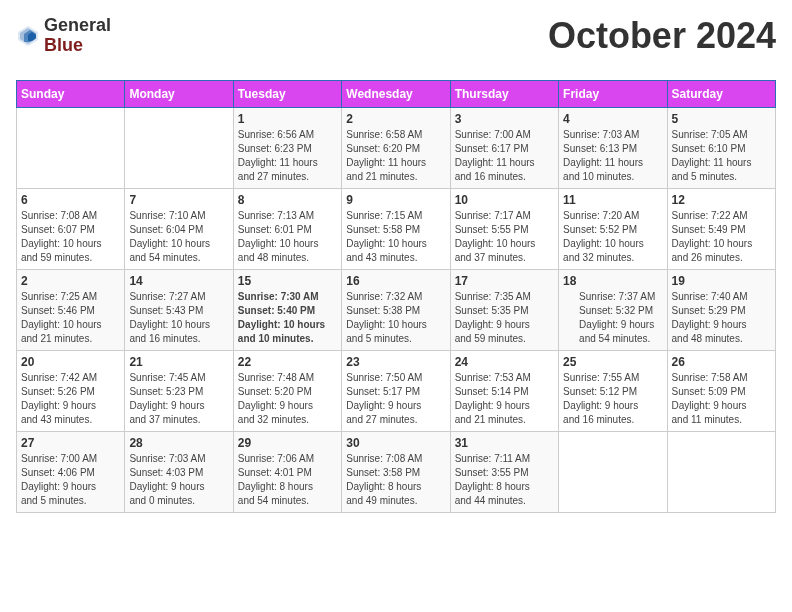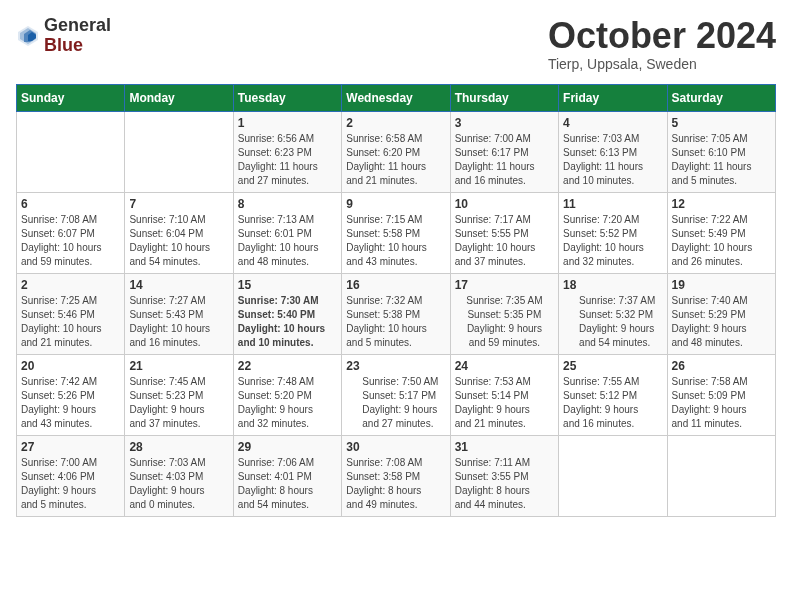--- a/index.html
+++ b/index.html
@@ -7,21 +7,21 @@
       font-family: Arial, sans-serif;
       background: #fff;
       width: 792px;
       min-height: 612px;
       padding: 16px;
     }
     .header {
       display: flex;
       align-items: flex-start;
       justify-content: space-between;
-      margin-bottom: 12px;
+      margin-bottom: 24px;
     }
     .logo {
       display: flex;
       align-items: center;
       gap: 4px;
     }
     .logo-text {
       display: flex;
       flex-direction: column;
       line-height: 1.1;
@@ -34,38 +34,39 @@
     .logo-blue {
       font-size: 18px;
       font-weight: bold;
       color: #7f1d1d;
     }
     .logo-icon {
       width: 24px;
       height: 24px;
     }
     .title-block {
+      text-align: right;
     }
     .month-title {
       font-size: 36px;
       font-weight: bold;
       color: #333;
       line-height: 1.1;
     }
     .location {
       font-size: 14px;
       color: #555;
     }
     table {
       width: 100%;
       border-collapse: collapse;
       font-size: 10px;
     }
     thead tr th {
-      background: #15803d;
+      background: #d946ef;
       color: #fff;
       padding: 6px 4px;
       font-size: 12px;
       font-weight: bold;
       border: 1px solid #2a6db5;
       text-align: left;
     }
     tbody tr td {
       border: 1px solid #ccc;
       vertical-align: top;
@@ -104,21 +105,20 @@
       <polygon points="14,6 20,10 20,14 14,18 8,18 8,10" fill="#1a5fa8" opacity="0.6"></polygon>
       <polygon points="16,8 20,11 20,14 16,17 12,17 12,11" fill="#1a5fa8"></polygon>
     </svg>
     <div class="logo-text">
       <span class="logo-general">General</span>
       <span class="logo-blue">Blue</span>
     </div>
   </div>
   <div class="title-block">
     <div class="month-title">October 2024</div>
-    <div class="location">Tierp, Uppsala, Sweden</div>
   </div>
 </div>
 
 <table>
   <thead>
     <tr>
       <th>Sunday</th>
       <th>Monday</th>
       <th>Tuesday</th>
       <th>Wednesday</th>
@@ -242,21 +242,21 @@
         </td>
         <td>
           <span class="day-number">16</span>
           <div class="day-info" style="white-space: pre-line;">Sunrise: 7:32 AM
 Sunset: 5:38 PM
 Daylight: 10 hours
 and 5 minutes.</div>
         </td>
         <td>
           <span class="day-number">17</span>
-          <div class="day-info" style="white-space: pre-line; text-align: center;">Sunrise: 7:35 AM
+          <div class="day-info" style="white-space: pre-line;">Sunrise: 7:35 AM
 Sunset: 5:35 PM
 Daylight: 9 hours
 and 59 minutes.</div>
         </td>
         <td>
           <span class="day-number">18</span>
           <div class="day-info" style="white-space: pre-line; margin-left: 16px;">Sunrise: 7:37 AM
 Sunset: 5:32 PM
 Daylight: 9 hours
 and 54 minutes.</div>
@@ -286,21 +286,21 @@
         </td>
         <td>
           <span class="day-number">22</span>
           <div class="day-info" style="white-space: pre-line;">Sunrise: 7:48 AM
 Sunset: 5:20 PM
 Daylight: 9 hours
 and 32 minutes.</div>
         </td>
         <td>
           <span class="day-number">23</span>
-          <div class="day-info" style="white-space: pre-line; margin-left: 16px;">Sunrise: 7:50 AM
+          <div class="day-info" style="white-space: pre-line;">Sunrise: 7:50 AM
 Sunset: 5:17 PM
 Daylight: 9 hours
 and 27 minutes.</div>
         </td>
         <td>
           <span class="day-number">24</span>
           <div class="day-info" style="white-space: pre-line;">Sunrise: 7:53 AM
 Sunset: 5:14 PM
 Daylight: 9 hours
 and 21 minutes.</div>

